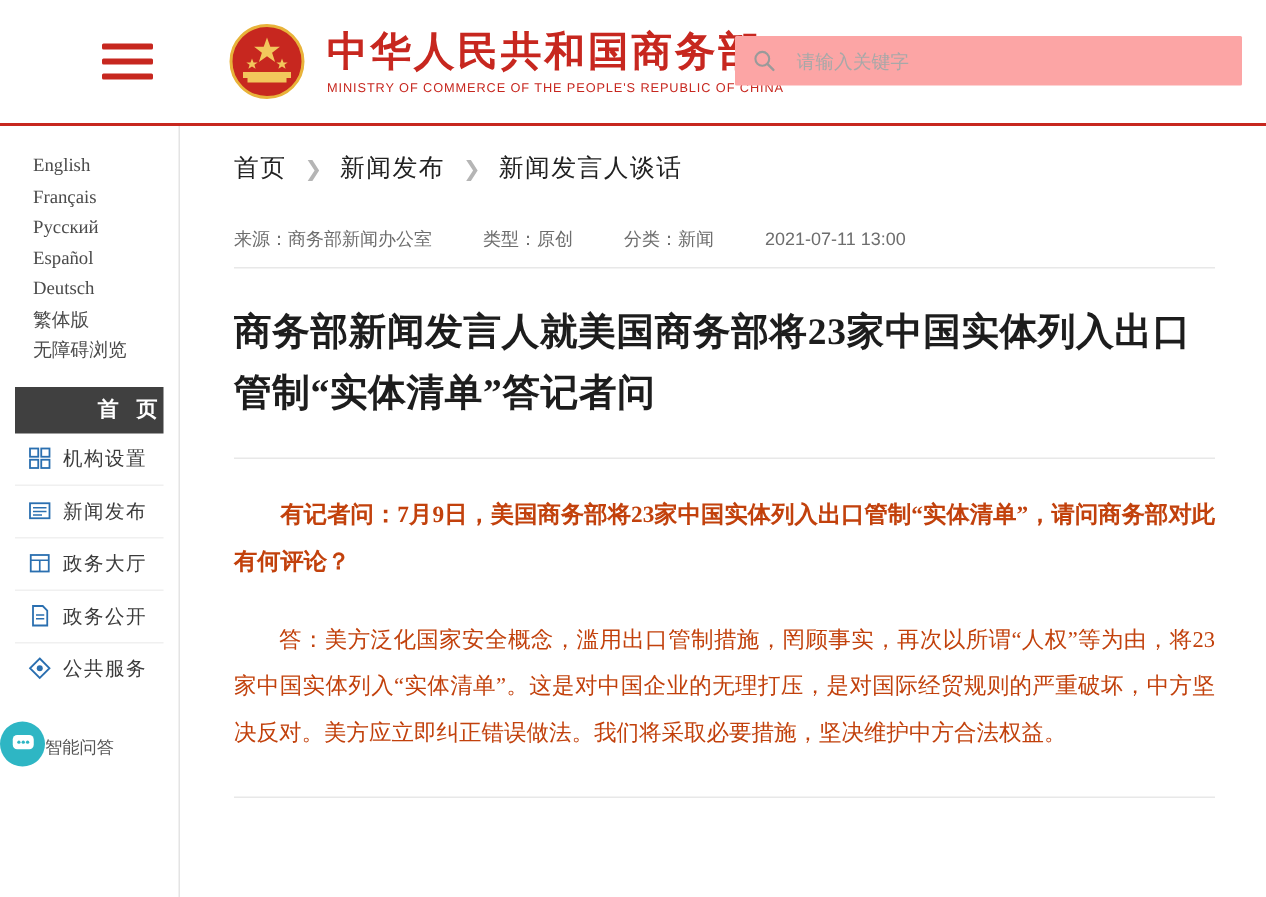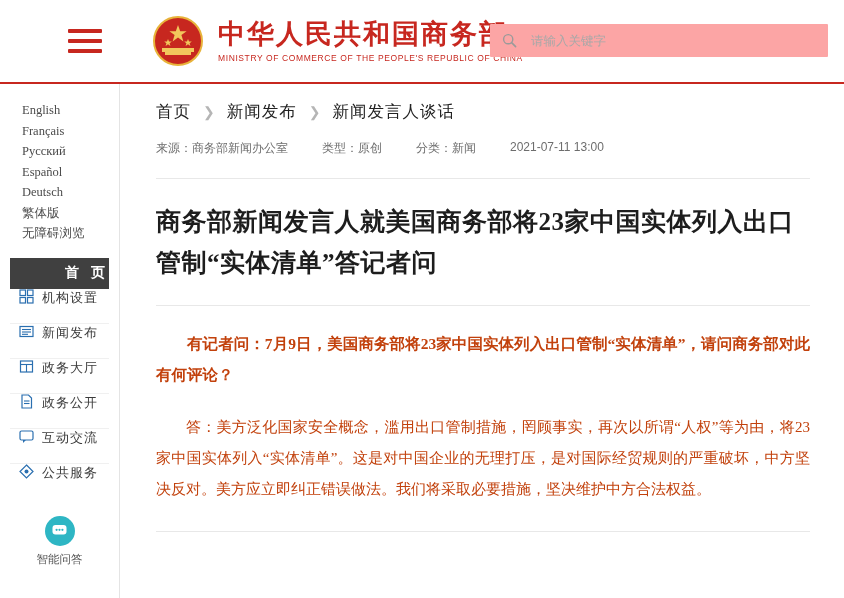--- a/index.html
+++ b/index.html
@@ -140,21 +140,21 @@
     align-items: center;
     justify-content: flex-end;
     font-size: 14px;
     font-weight: bold;
     letter-spacing: 4px;
     cursor: pointer;
   }
   .nav-item {
     height: 34px;
     display: flex;
-    align-items: flex-start;
+    align-items: center;
     font-size: 13px;
     color: #3b3b3b;
     cursor: pointer;
     padding-left: 8px;
     border-bottom: 1px solid #f0f0f0;
   }
   .nav-item:last-child { border-bottom: none; }
   .nav-item .ni-icon {
     width: 16px;
     height: 16px;
@@ -162,21 +162,21 @@
     color: #2a6fb0;
     display: flex;
     align-items: center;
     justify-content: center;
     flex: none;
   }
   .nav-item .ni-label { letter-spacing: 1px; }
   .assistant {
     margin-top: 18px;
     display: flex;
-    flex-direction: column;
+    flex-direction: row;
     align-items: center;
     cursor: pointer;
   }
   .assistant .bubble {
     width: 30px; height: 30px;
     border-radius: 50%;
     background: #2eb6c4;
     display: flex; align-items: center; justify-content: center;
     color: #fff;
   }
@@ -200,21 +200,21 @@
     color: #222;
   }
   .breadcrumb .crumb { cursor: pointer; letter-spacing: 1px; }
   .breadcrumb .sep {
     margin: 0 12px;
     color: #b5b5b5;
     font-size: 14px;
   }
   .meta-bar {
     display: flex;
-    align-items: flex-start;
+    align-items: center;
     height: 38px;
     font-size: 12px;
     color: #6d6d6d;
     border-bottom: 1px solid #e8e8e8;
   }
   .meta-bar span { margin-right: 34px; white-space: nowrap; }
   .meta-bar span:last-child { margin-right: 0; }
   .article-title {
     font-family: "Liberation Serif", serif;
     font-size: 25px;
@@ -347,29 +347,20 @@
         <span class="ni-icon">
           <svg width="15" height="15" viewBox="0 0 15 15">
             <path d="M3 1 H9.5 L12.5 4 V14 H3 Z" fill="none" stroke="#2a6fb0" stroke-width="1.2"></path>
             <line x1="5" y1="7" x2="10.5" y2="7" stroke="#2a6fb0" stroke-width="1.1"></line>
             <line x1="5" y1="9.5" x2="10.5" y2="9.5" stroke="#2a6fb0" stroke-width="1.1"></line>
           </svg>
         </span>
         <span class="ni-label">政务公开</span>
       </div>
 
-      <div class="nav-item">
-        <span class="ni-icon">
-          <svg width="15" height="15" viewBox="0 0 15 15">
-            <rect x="1" y="2" width="13" height="9" rx="1.5" fill="none" stroke="#2a6fb0" stroke-width="1.2"></rect>
-            <polygon points="4,11 4,14 7,11" fill="#2a6fb0"></polygon>
-          </svg>
-        </span>
-        <span class="ni-label">互动交流</span>
-      </div>
 
       <div class="nav-item">
         <span class="ni-icon">
           <svg width="15" height="15" viewBox="0 0 15 15">
             <polygon points="7.5,1 14,7.5 7.5,14 1,7.5" fill="none" stroke="#2a6fb0" stroke-width="1.2"></polygon>
             <circle cx="7.5" cy="7.5" r="2" fill="#2a6fb0"></circle>
           </svg>
         </span>
         <span class="ni-label">公共服务</span>
       </div>

